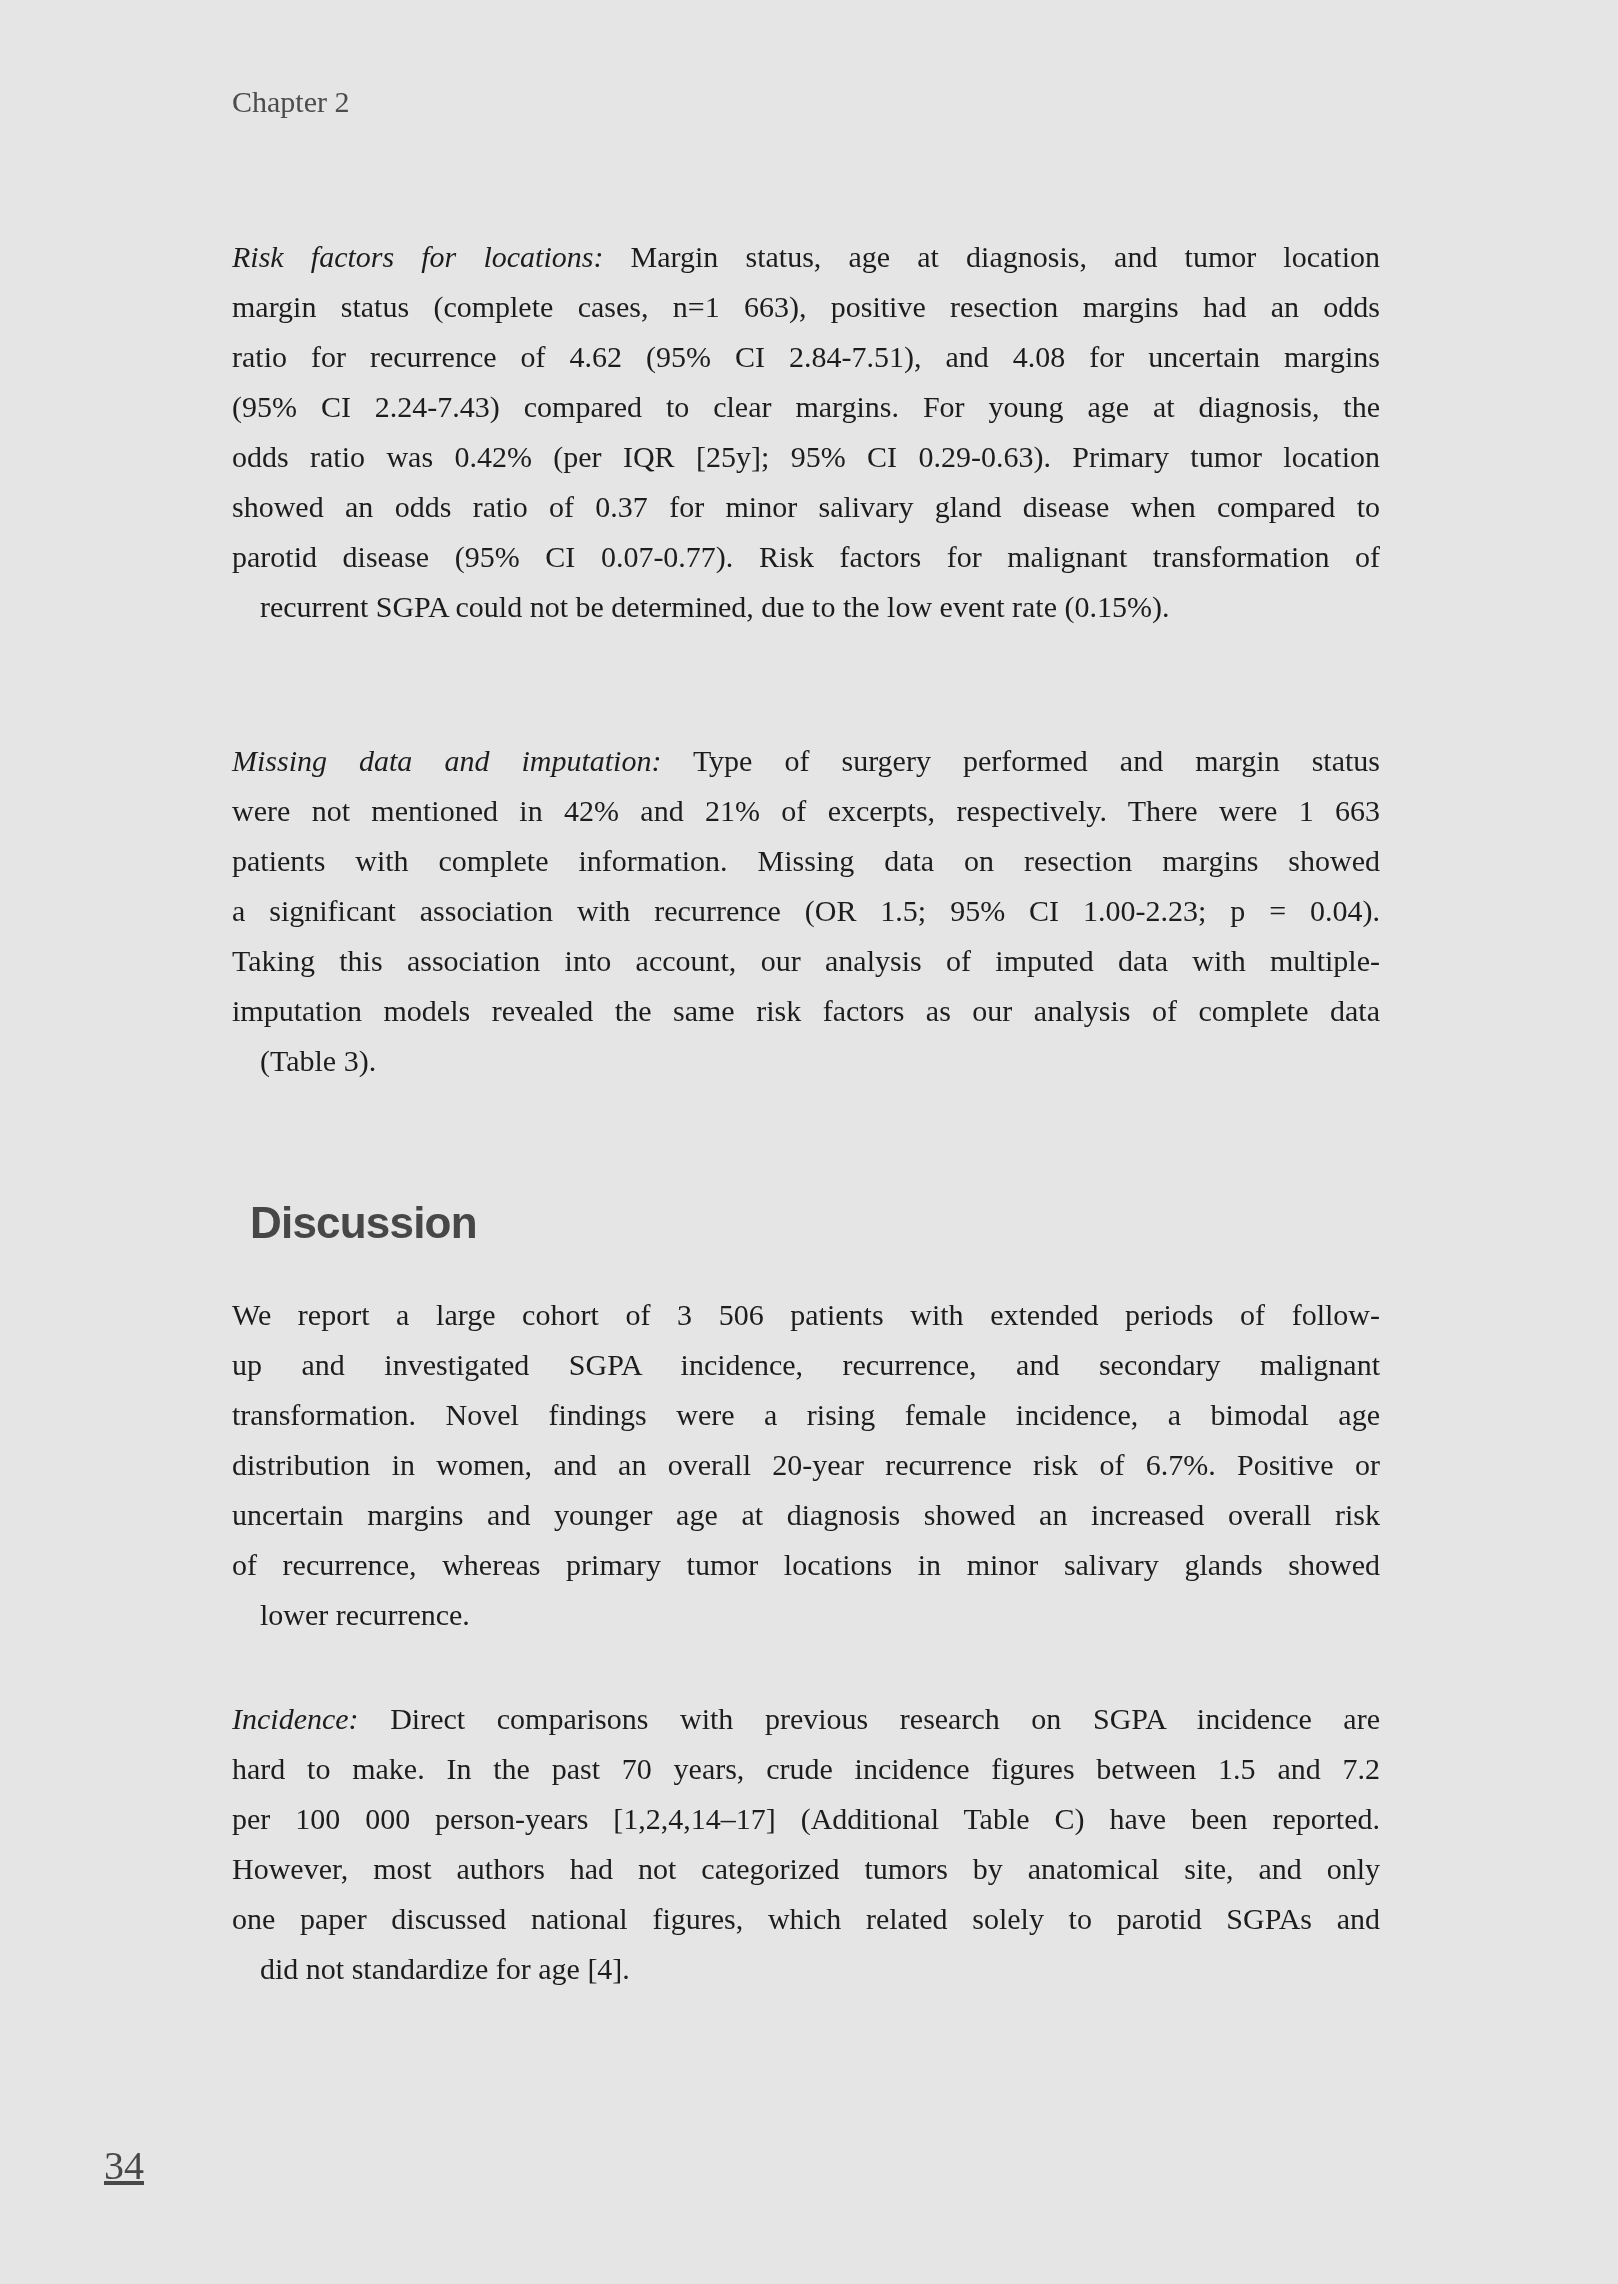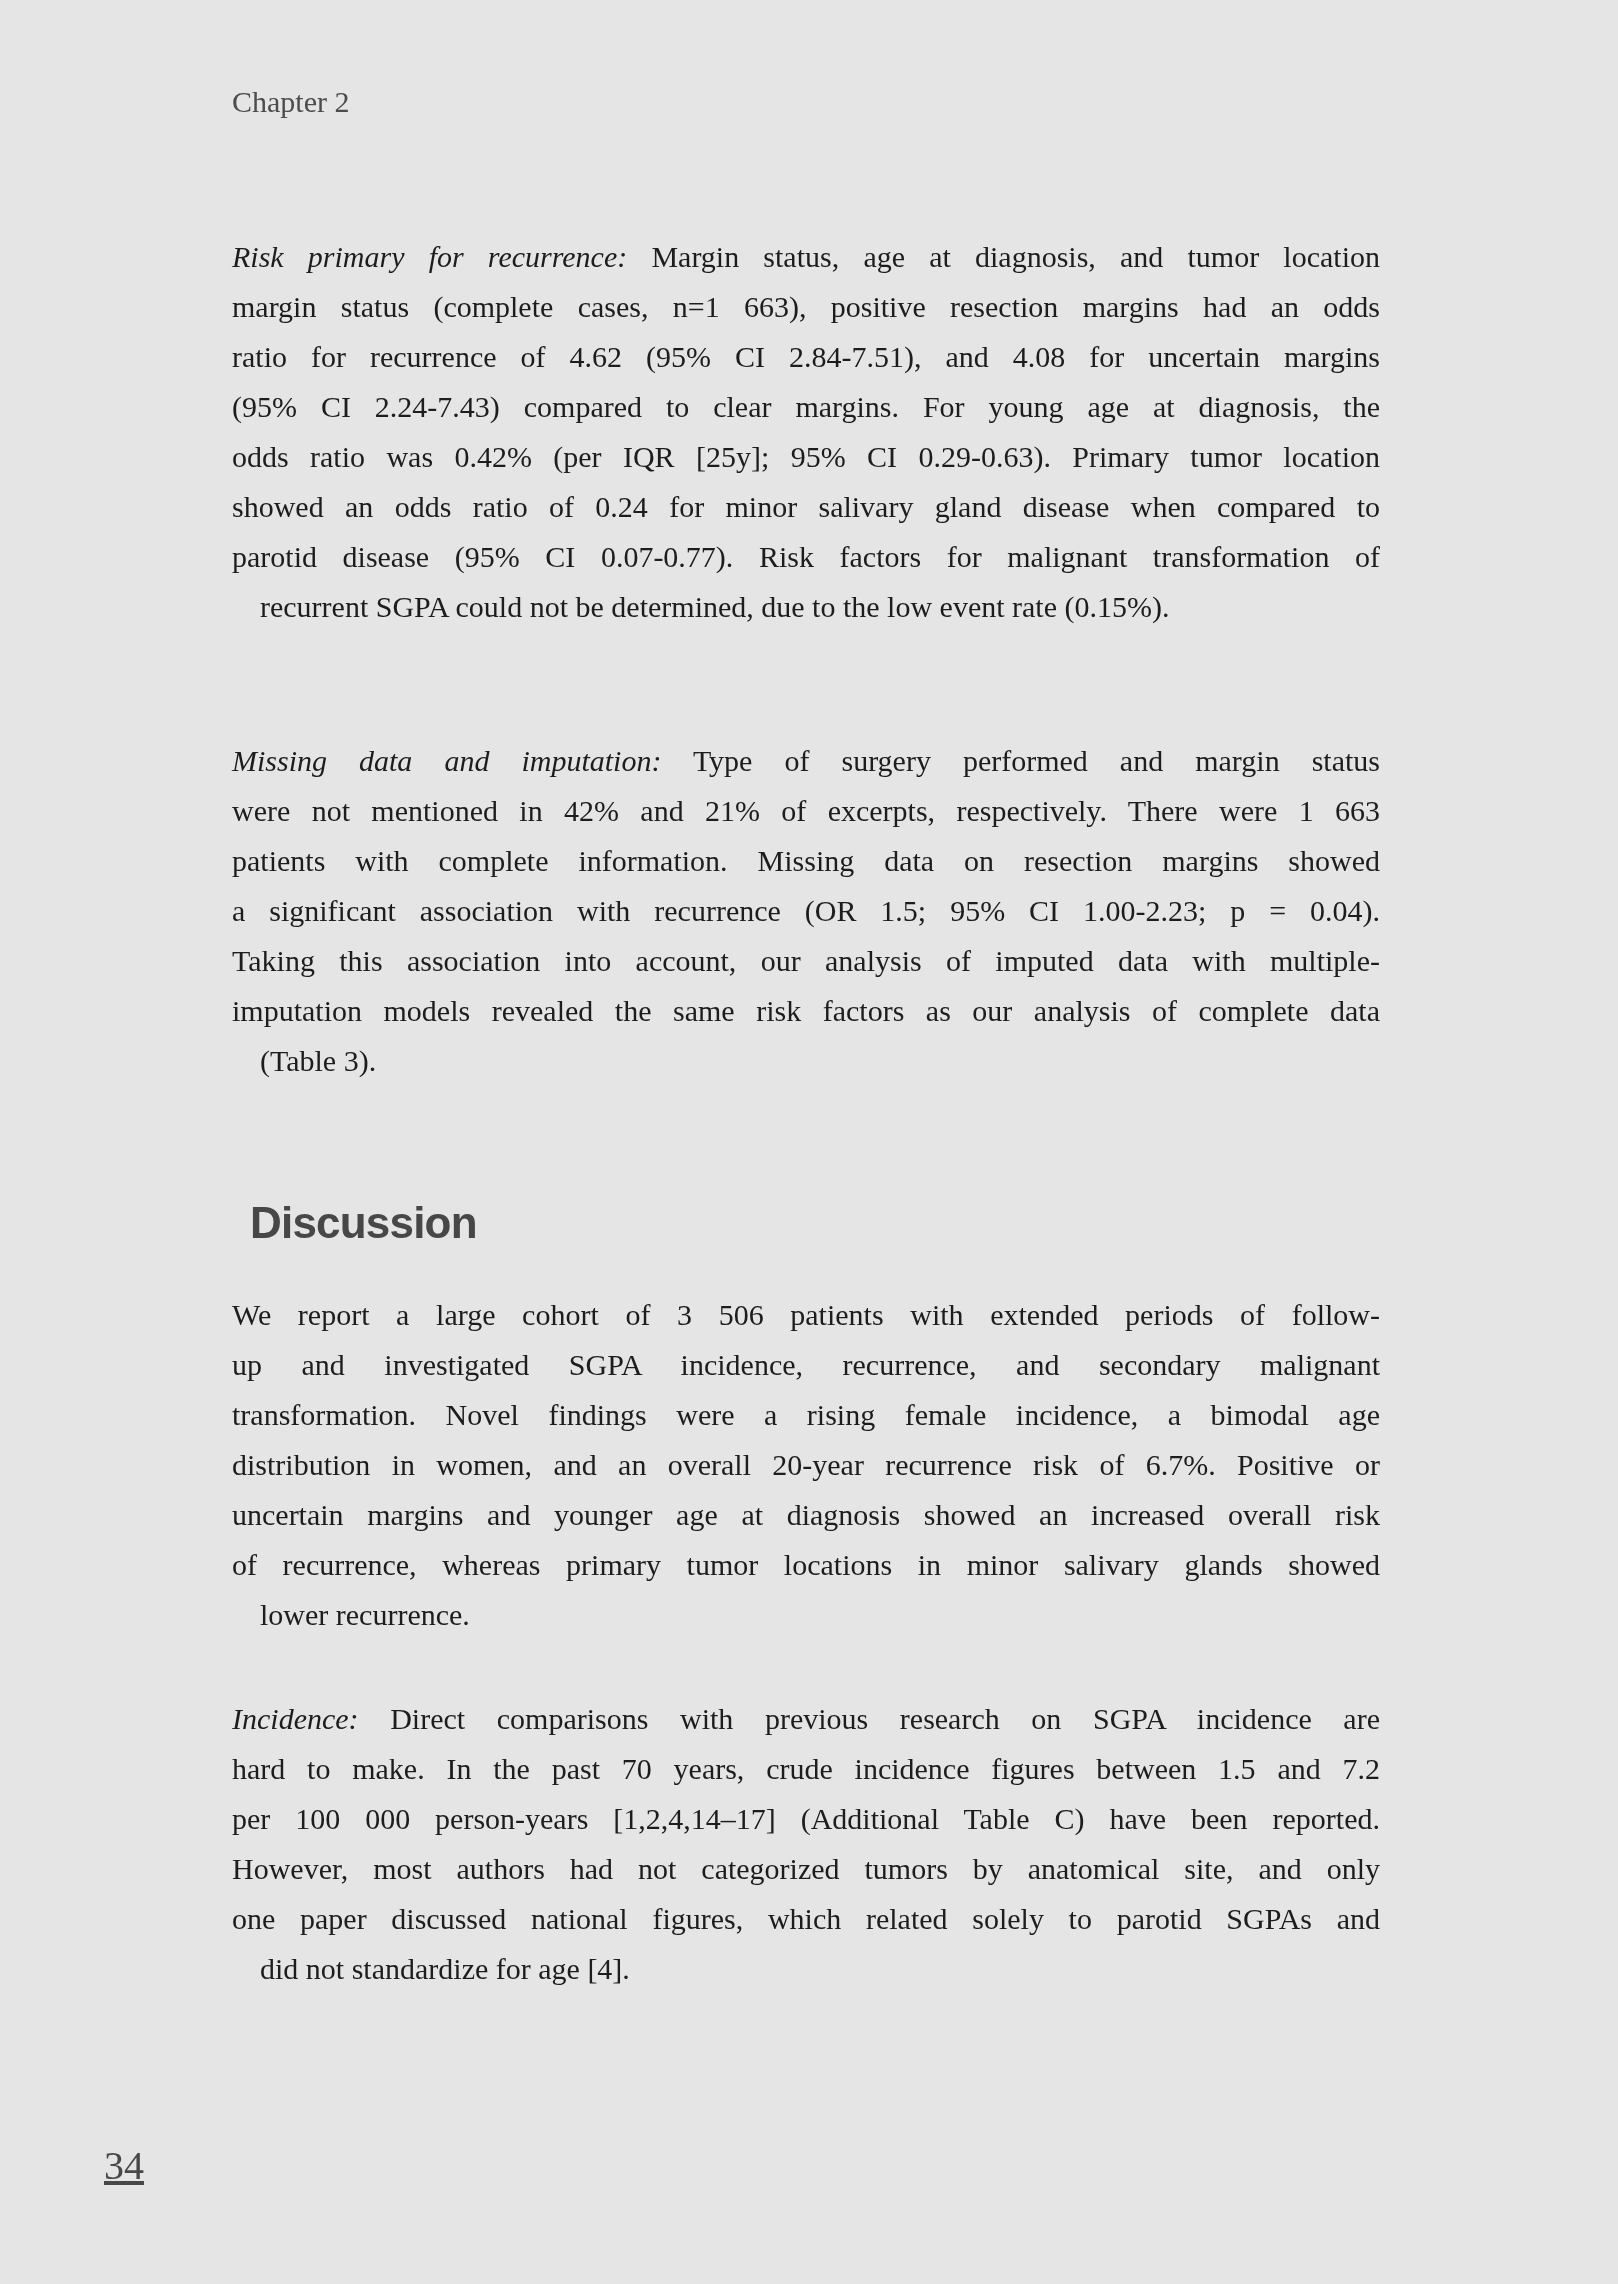--- a/index.html
+++ b/index.html
@@ -73,26 +73,26 @@
   }
 </style>
 </head>
 <body>
 
 <div class="page">
 
   <div class="chapter-label">Chapter 2</div>
 
   <div class="body-para" id="para-1">
-      <div class="line"><i>Risk primary for recurrence:</i> Margin status, age at diagnosis, and tumor location</div>
+      <div class="line"><i>Risk factors for locations:</i> Margin status, age at diagnosis, and tumor location</div>
       <div class="line">margin status (complete cases, n=1 663), positive resection margins had an odds</div>
       <div class="line">ratio for recurrence of 4.62 (95% CI 2.84-7.51), and 4.08 for uncertain margins</div>
       <div class="line">(95% CI 2.24-7.43) compared to clear margins. For young age at diagnosis, the</div>
       <div class="line">odds ratio was 0.42% (per IQR [25y]; 95% CI 0.29-0.63). Primary tumor location</div>
-      <div class="line">showed an odds ratio of 0.24 for minor salivary gland disease when compared to</div>
+      <div class="line">showed an odds ratio of 0.37 for minor salivary gland disease when compared to</div>
       <div class="line">parotid disease (95% CI 0.07-0.77). Risk factors for malignant transformation of</div>
       <div class="line last">recurrent SGPA could not be determined, due to the low event rate (0.15%).</div>
     </div>
 
   <div class="body-para" id="para-2">
       <div class="line"><i>Missing data and imputation:</i> Type of surgery performed and margin status</div>
       <div class="line">were not mentioned in 42% and 21% of excerpts, respectively. There were 1 663</div>
       <div class="line">patients with complete information. Missing data on resection margins showed</div>
       <div class="line">a significant association with recurrence (OR 1.5; 95% CI 1.00-2.23; p = 0.04).</div>
       <div class="line">Taking this association into account, our analysis of imputed data with multiple-</div>

